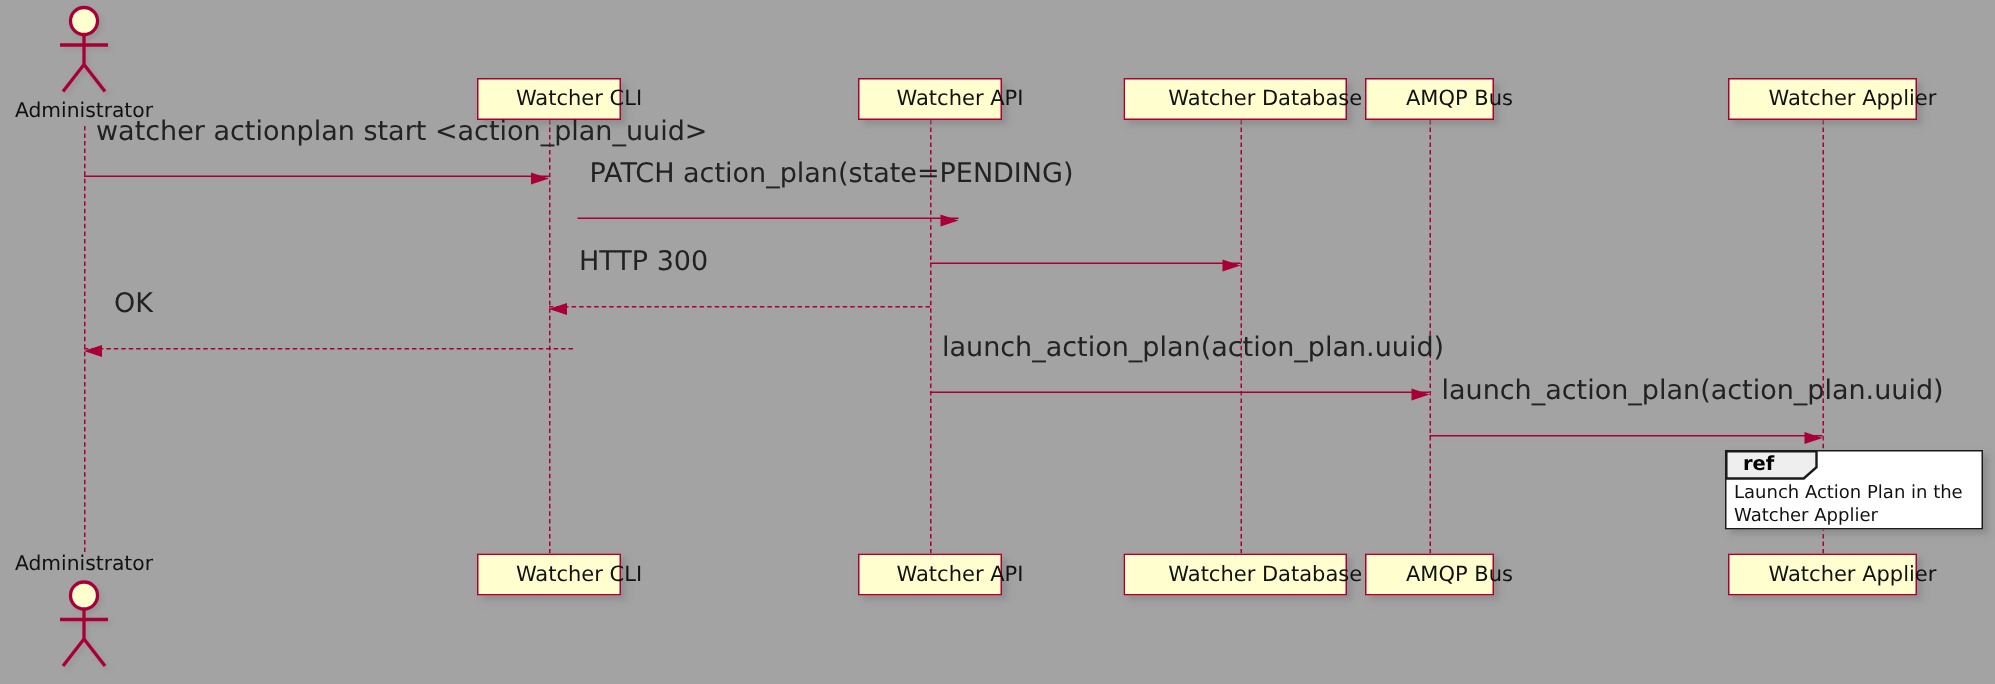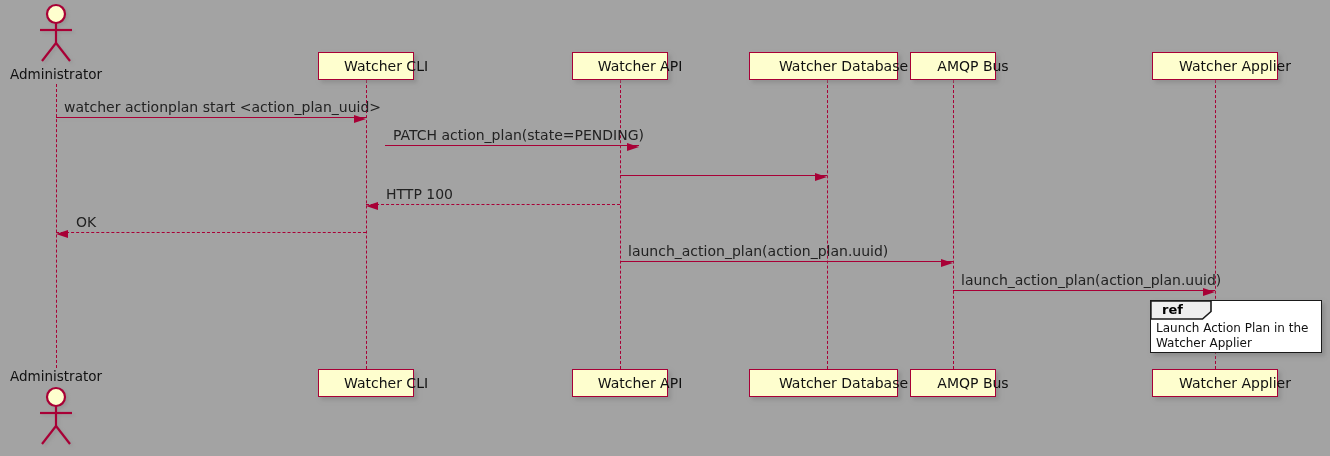--- a/index.html
+++ b/index.html
@@ -29,22 +29,22 @@
     position:absolute;
     width:0;
     border-left:1px dashed #A80036;
   }
   
   .msg{position:absolute;height:21px;}
   .msg-line{position:absolute;left:0;right:0;bottom:0;height:0;}
   .msg-line.solid{border-top:1px solid #A80036;box-shadow:1px 2px 2px rgba(160,160,160,.4);}
   .msg-line.dashed{border-top:1px dashed #A80036;}
   .msg-label{
-    position:absolute;bottom:3px;
-    font-size:14px;color:#222;white-space:nowrap;
+    position:absolute;bottom:20px;
+    font-size:18px;color:#222;white-space:nowrap;
   }
   .msg-label.fromleft{left:8px;}
   .msg-label.fromright{left:20px;}
   .ah{position:absolute;width:0;height:0;bottom:-5px;}
   .ah-r{
     right:0;
     border-left:12px solid #A80036;
     border-top:4.5px solid transparent;
     border-bottom:4.5px solid transparent;
   }
@@ -153,26 +153,26 @@
     <div class="msg-line solid"></div>
     <span class="ah ah-r"></span>
   </div>
 
   <div class="msg" style="left:620px;top:155px;width:207px;">
     <div class="msg-line solid"></div>
     <span class="ah ah-r"></span>
   </div>
 
   <div class="msg" style="left:366px;top:184px;width:254px;">
-    <div class="msg-label fromright">HTTP 100</div>
+    <div class="msg-label fromright">HTTP 300</div>
     <div class="msg-line dashed"></div>
     <span class="ah ah-l"></span>
   </div>
 
-  <div class="msg" style="left:56px;top:212px;width:310px;">
+  <div class="msg" style="left:56px;top:212px;width:310px;padding-left:16px;">
     <div class="msg-label fromright">OK</div>
     <div class="msg-line dashed"></div>
     <span class="ah ah-l"></span>
   </div>
 
   <div class="msg" style="left:620px;top:241px;width:333px;">
     <div class="msg-label fromleft">launch_action_plan(action_plan.uuid)</div>
     <div class="msg-line solid"></div>
     <span class="ah ah-r"></span>
   </div>

